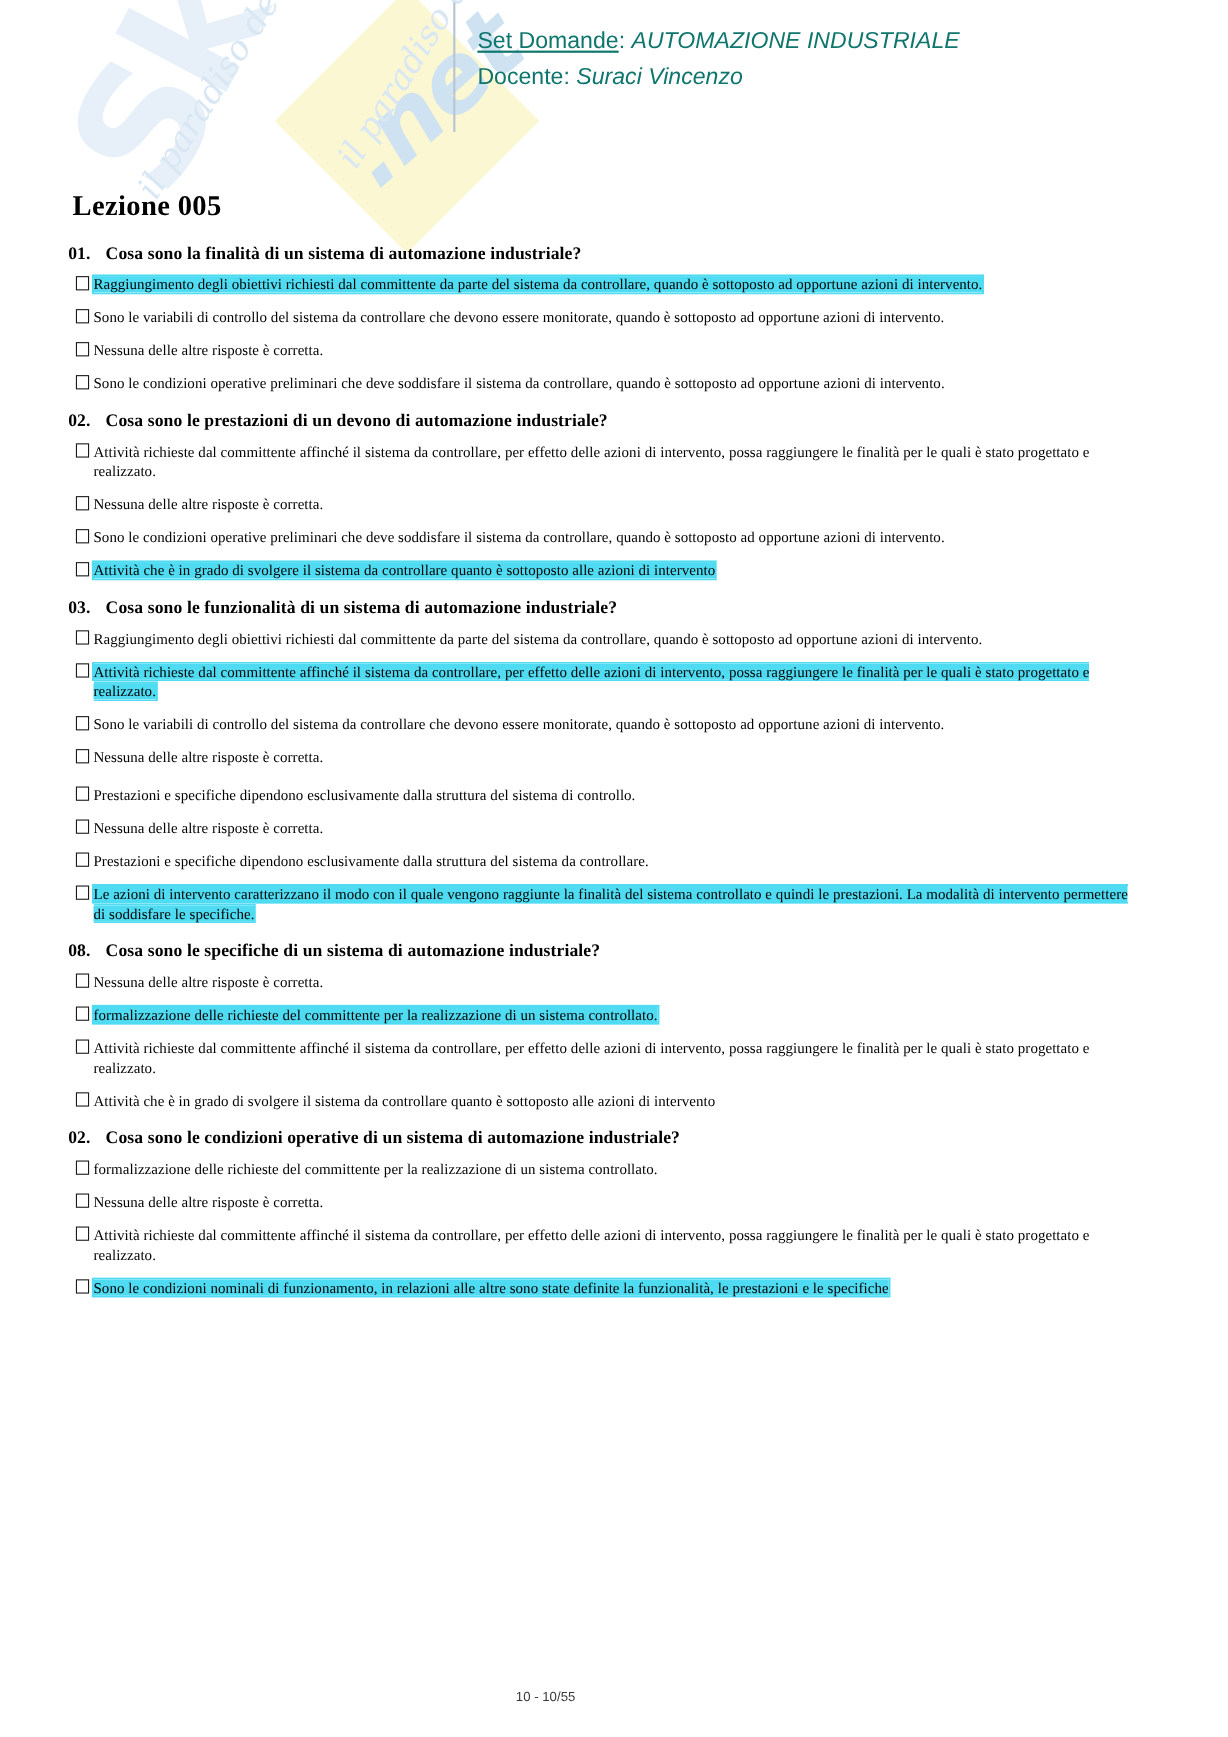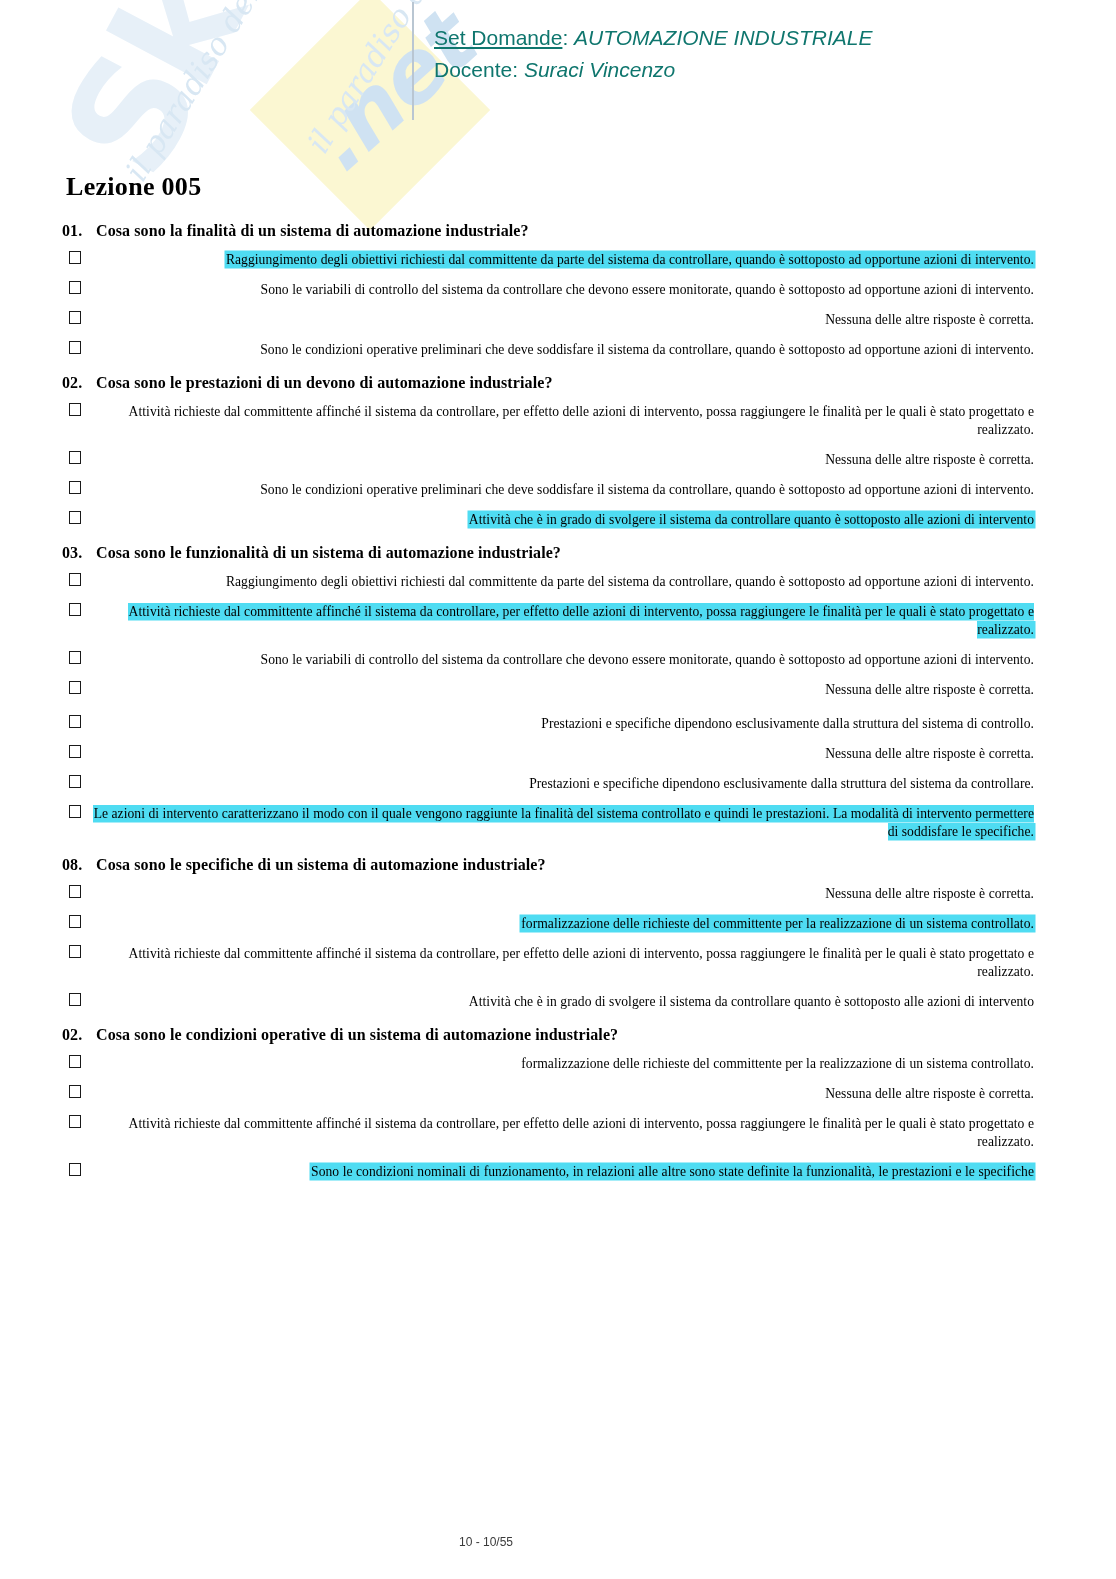--- a/index.html
+++ b/index.html
@@ -142,21 +142,20 @@
   }
   .q-num {
     display: inline-block;
     width: 34px;
   }
   .answer-row {
     position: relative;
     padding-left: 23px;
     margin-bottom: 12px;
     min-height: 16px;
-    text-align: right;
   }
   .cb {
     position: absolute;
     left: 7px;
     top: 1px;
     width: 10px;
     height: 11px;
     border: 1.6px solid #1a1a1a;
     background: #ffffff;
     box-sizing: content-box;
@@ -169,21 +168,21 @@
     letter-spacing: 0.05px;
   }
   .answer-row.hl .ans-text {
     background: #4fdcf2;
     box-shadow: 0 0 0 1.5px #4fdcf2;
   }
 
   
   #footer {
     position: absolute;
-    left: 4px;
+    left: 14px;
     top: 1535px;
     width: 964px;
     text-align: center;
     font-family: "Liberation Sans", sans-serif;
     font-size: 12px;
     color: #3a3a3a;
   }
 </style>
 </head>
 <body>

